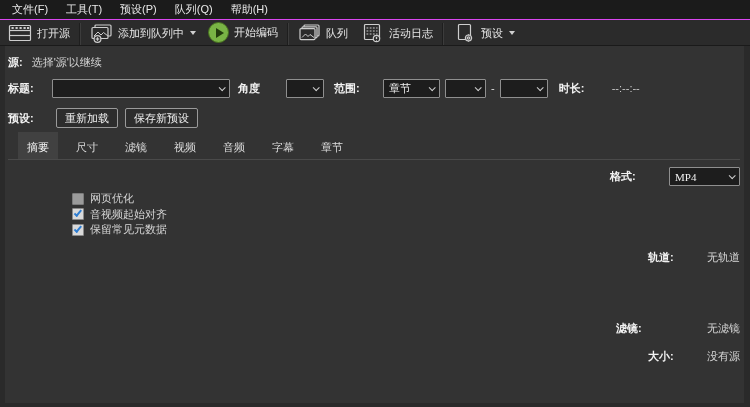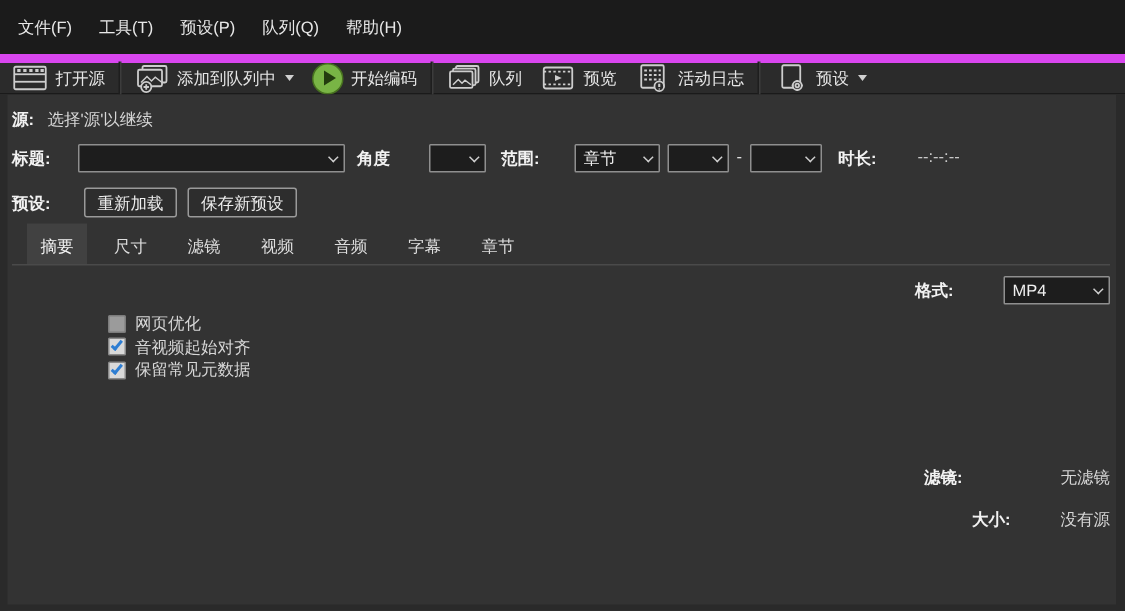--- a/index.html
+++ b/index.html
@@ -1,26 +1,26 @@
 <!DOCTYPE html>
 <html><head>
 <meta charset="utf-8">
 <style>
   * { margin:0; padding:0; box-sizing:border-box; }
   html,body { width:750px; height:407px; overflow:hidden; background:#333; }
   body { font-family:"Liberation Sans","DejaVu Sans",sans-serif; font-size:11px; color:#e4e4e4; }
   .window { width:750px; height:407px; display:flex; flex-direction:column; background:#333; }
 
   
-  .menubar { height:36px; background:#1b1b1b; display:flex; align-items:center; padding-left:3px; flex:0 0 auto; }
+  .menubar { height:19px; background:#1b1b1b; display:flex; align-items:center; padding-left:3px; flex:0 0 auto; }
   .menu-item { padding:2px 9px; color:#e8e8e8; cursor:default; }
 
   
-  .toolbar { height:27px; background:#2b2b2b; border-top:6px solid #d946ef; border-bottom:1px solid #1a1a1a;
-             display:flex; align-items:center; padding:0 2px; flex:0 0 auto; }
+  .toolbar { height:27px; background:#2b2b2b; border-top:1px solid #d946ef; border-bottom:1px solid #1a1a1a;
+             display:flex; align-items:flex-end; padding:0 2px; flex:0 0 auto; }
   .tb-btn { display:flex; align-items:center; gap:5px; padding:2px 6px; color:#e6e6e6; cursor:default; }
   .tb-sep { width:1px; height:22px; background:#1e1e1e; box-shadow:1px 0 0 #3c3c3c; margin:0 3px; }
   .icon svg { display:block; }
   .caret { width:0; height:0; border-left:3.5px solid transparent; border-right:3.5px solid transparent;
            border-top:4px solid #d0d0d0; margin-left:1px; }
   .play-circle { width:21px; height:21px; border-radius:50%; background:#79b445; border:1px solid #47711f;
                  display:flex; align-items:center; justify-content:center; }
   .play-tri { width:0; height:0; border-left:8px solid #233c0e; border-top:5px solid transparent;
               border-bottom:5px solid transparent; margin-left:2px; }
 
@@ -64,21 +64,21 @@
   
   .tabstrip { margin-top:13px; padding-left:10px; display:flex; align-items:flex-end; height:19px;
               border-bottom:1px solid #4a4a4a; }
   .tab { padding:8px 9px 4px 9px; margin-right:9px; color:#dedede; cursor:default; }
   .tab[data-active="true"] { background:#414141; color:#f5f5f5; }
 
   
   .panel { padding:7px 0 0 10px; }
   .prow { display:flex; align-items:center;justify-content:flex-end; }
   .prow .lbl { width:59px; flex:0 0 auto; }
-  .cb-format { width:71px; }
+  .cb-format { width:71px;font-family:Liberation Serif, serif; }
   .checks { margin-top:5px; }
   .chk-row { display:flex; align-items:center; height:15.5px; margin-left:54px; }
   .chk-box { width:12px; height:12px; border-radius:1px; margin-right:6px; flex:0 0 auto;
              display:flex; align-items:center; justify-content:center; }
   .chk-row[data-checked="false"] .chk-box { background:#9b9b9b; border:1px solid #7c7c7c; }
   .chk-row[data-checked="true"]  .chk-box { background:#d9d9d9; border:1px solid #8a8a8a; }
   .chk-mark { width:4px; height:8px; border-right:2px solid #2d7dd2; border-bottom:2px solid #2d7dd2;
               transform:rotate(40deg) translate(-1px,-1px); display:none; }
   .chk-row[data-checked="true"] .chk-mark { display:block; }
   .tracks-row { margin-top:12px; }
@@ -146,31 +146,20 @@
         <svg width="24" height="20" viewBox="0 0 24 20" fill="none" stroke="#cdcdcd" stroke-width="1.2">
           <rect x="7" y="2" width="15" height="11" rx="1"></rect>
           <rect x="5" y="3.8" width="15" height="11" rx="1" fill="#2b2b2b"></rect>
           <rect x="3" y="5.6" width="15" height="11" rx="1" fill="#2b2b2b"></rect>
           <path d="M5 14.5 l3.5 -3.5 2.5 2.5 2-2 4 3" stroke-width="1"></path>
         </svg>
       </span>
       <span>队列</span>
     </div>
 
-    <div class="tb-btn">
-      <span class="icon">
-        <svg width="24" height="20" viewBox="0 0 24 20" fill="none" stroke="#cdcdcd" stroke-width="1.2">
-          <rect x="2.5" y="3" width="19" height="14" rx="1.5"></rect>
-          <line x1="2.5" y1="5.8" x2="21.5" y2="5.8" stroke-dasharray="1.6 1.6"></line>
-          <line x1="2.5" y1="14.2" x2="21.5" y2="14.2" stroke-dasharray="1.6 1.6"></line>
-          <path d="M10 8 l4.5 2 -4.5 2 z" fill="#cdcdcd" stroke="none"></path>
-        </svg>
-      </span>
-      <span>预览</span>
-    </div>
 
     <div class="tb-btn">
       <span class="icon">
         <svg width="24" height="20" viewBox="0 0 24 20" fill="none" stroke="#cdcdcd" stroke-width="1.2">
           <rect x="4.5" y="1.5" width="15" height="15" rx="1"></rect>
           <line x1="6.5" y1="5" x2="17.5" y2="5" stroke-dasharray="1.8 1.4"></line>
           <line x1="6.5" y1="8" x2="17.5" y2="8" stroke-dasharray="1.8 1.4"></line>
           <line x1="6.5" y1="11" x2="17.5" y2="11" stroke-dasharray="1.8 1.4"></line>
           <circle cx="16.5" cy="15.5" r="3.2" fill="#2b2b2b"></circle>
           <line x1="16.5" y1="13.8" x2="16.5" y2="16" stroke-width="1.4"></line>
@@ -273,20 +262,24 @@
           <span class="dim">音视频起始对齐</span>
         </div>
         <div class="chk-row" data-checked="true">
           <span class="chk-box">
               <span class="chk-mark"></span>
             </span>
           <span class="dim">保留常见元数据</span>
         </div>
       </div>
 
+      <div class="prow tracks-row">
+        <span class="lbl">轨道:</span>
+        <span class="dim">无轨道</span>
+      </div>
 
       <div class="prow filters-row">
         <span class="lbl">滤镜:</span>
         <span class="dim">无滤镜</span>
       </div>
 
       <div class="prow size-row">
         <span class="lbl">大小:</span>
         <span class="dim">没有源</span>
       </div>

